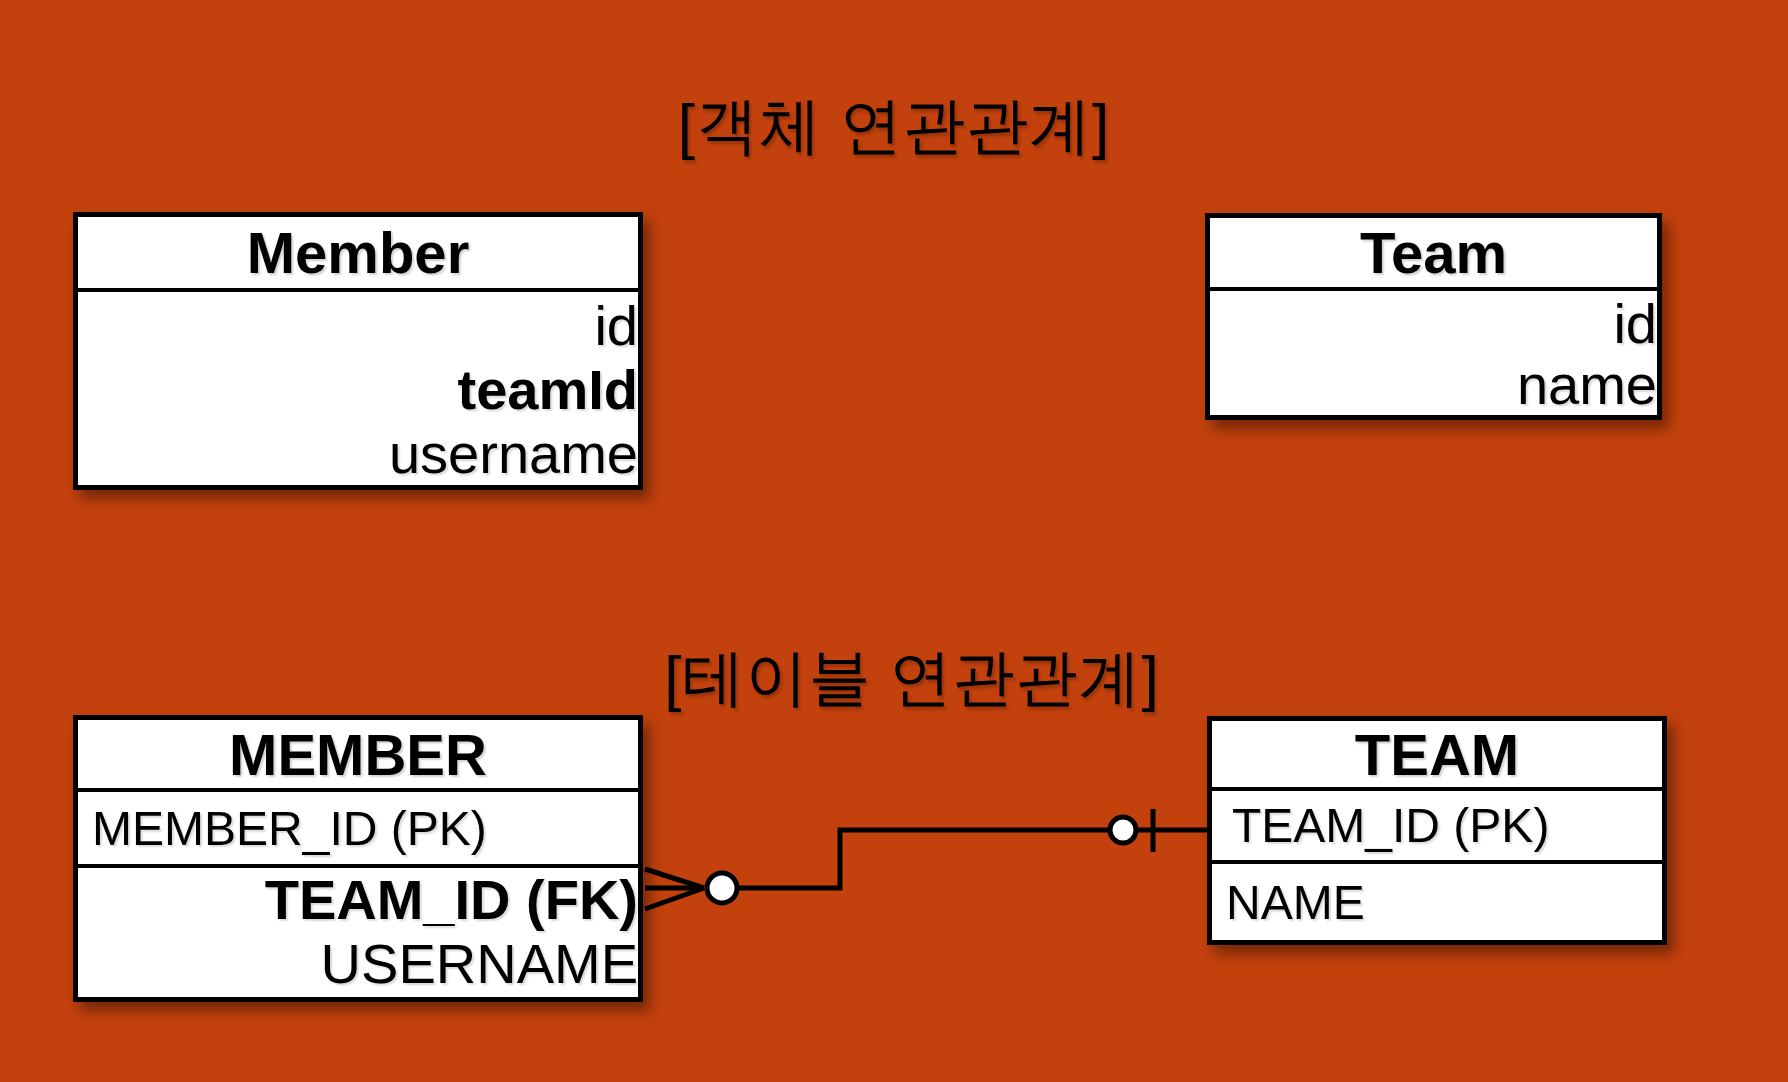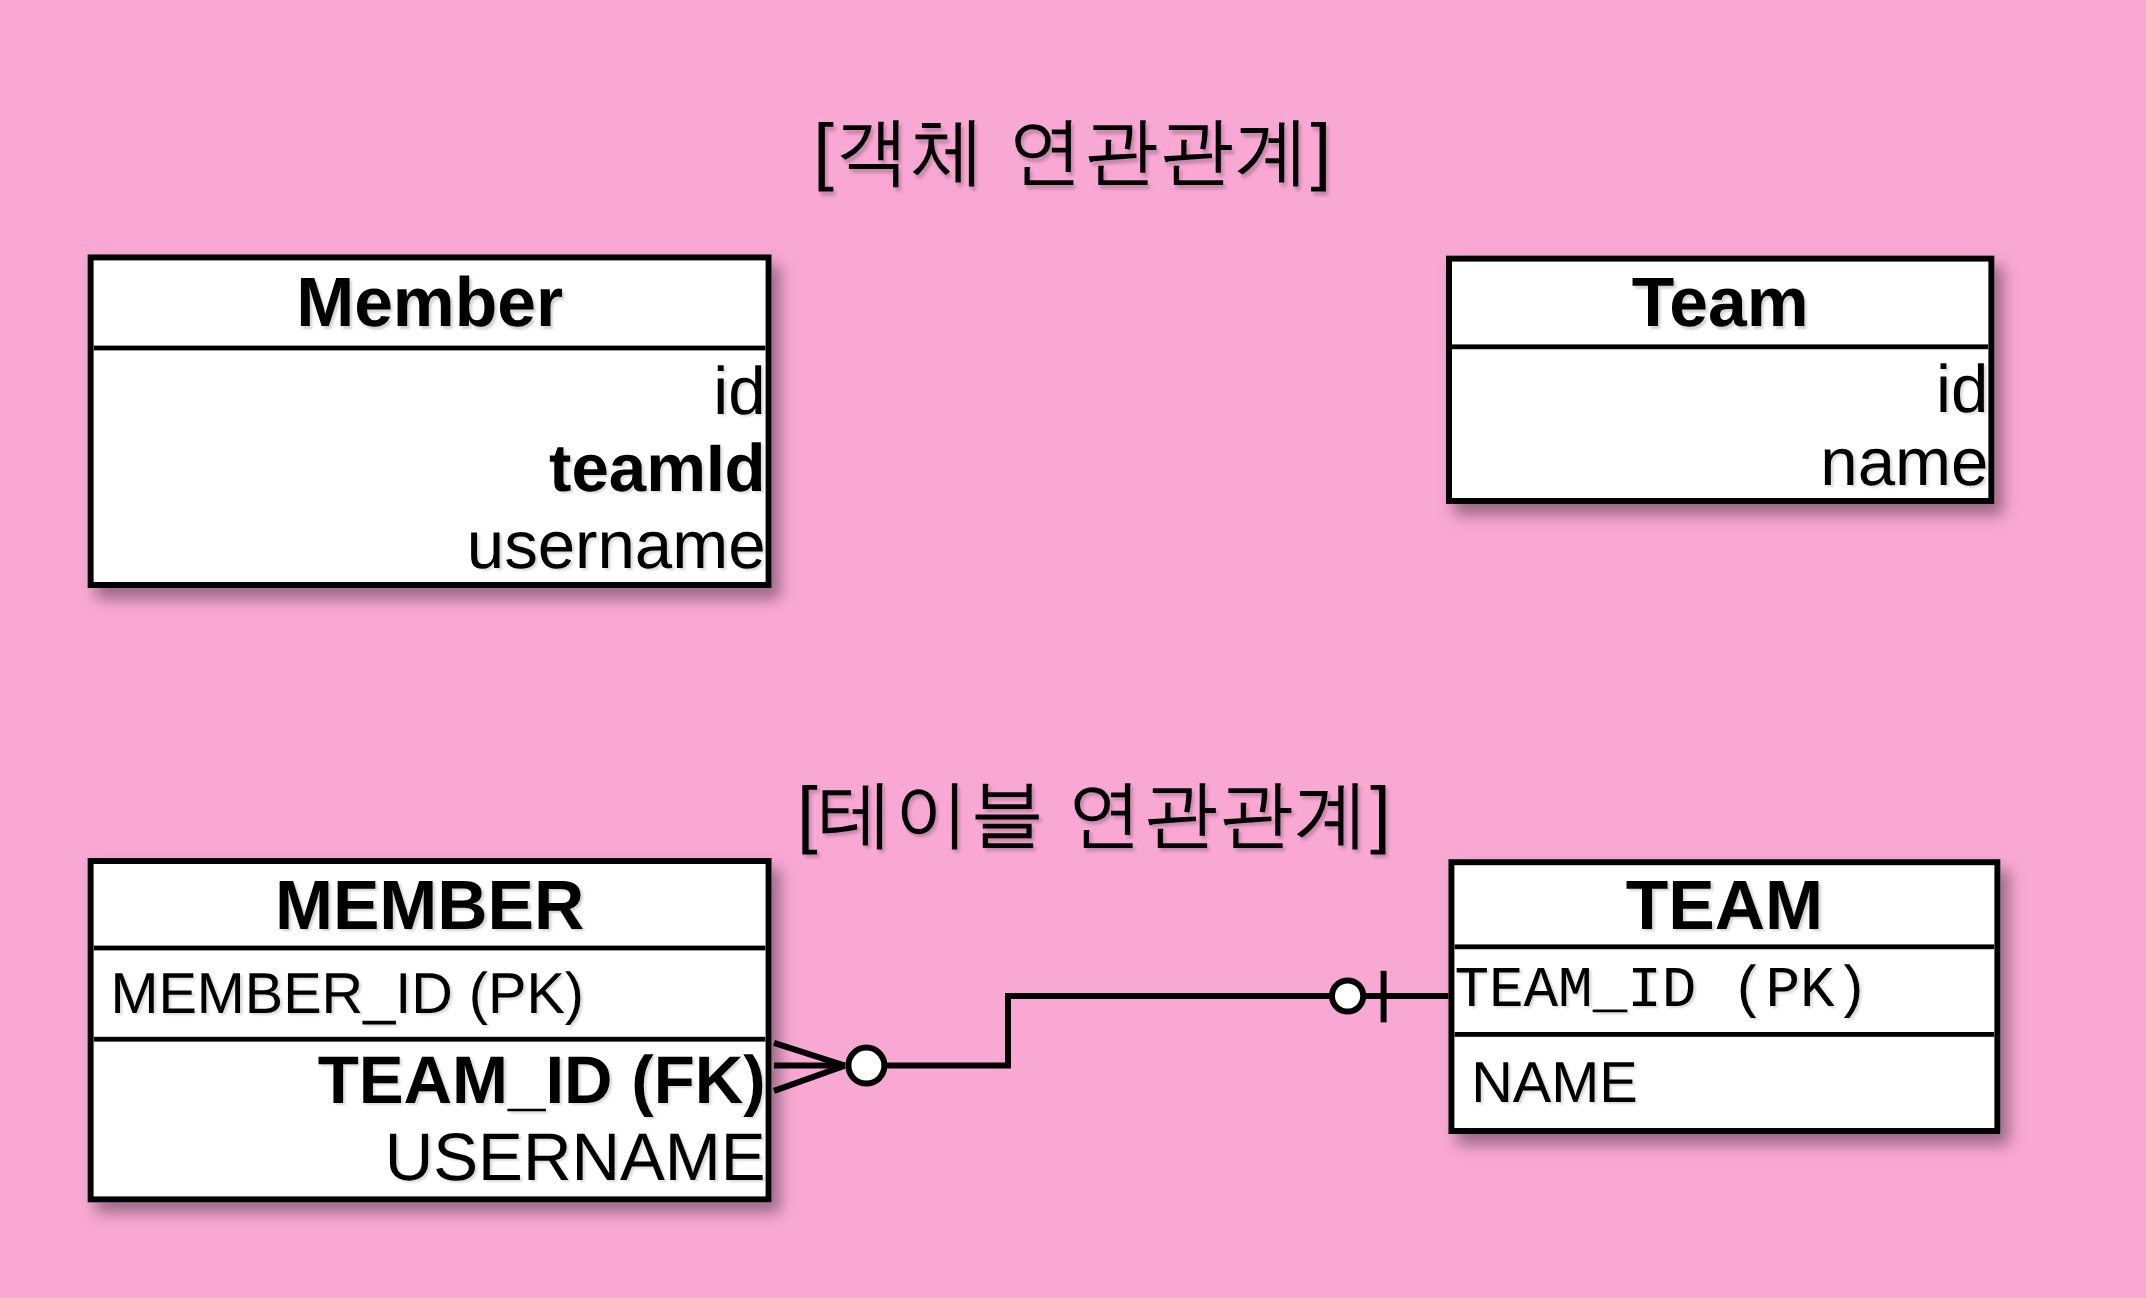--- a/index.html
+++ b/index.html
@@ -4,21 +4,21 @@
 <style>
   html, body {
     margin: 0;
     padding: 0;
     background: #ffffff;
   }
   .canvas {
     position: relative;
     width: 1788px;
     height: 1082px;
-    background: #f9a8d4;
+    background: #c2410c;
     font-family: "Liberation Sans", "DejaVu Sans", sans-serif;
     color: #000000;
     overflow: hidden;
   }
   .section-title {
     position: absolute;
     left: 0;
     width: 1788px;
     text-align: center;
     font-size: 62px;
@@ -73,21 +73,21 @@
   .box-team-obj .erd-header { height: 69px; }
   .box-team-obj .erd-body .field-line { line-height: 61px; }
 
   
   .box-member-tbl { left: 73px; top: 715px; width: 570px; height: 287px; }
   .box-member-tbl .erd-header { height: 68px; }
   .box-member-tbl .row-pk { height: 72px; padding-left: 14px; }
   .box-member-tbl .erd-body { padding: 0 0 0 14px; }
   .box-team-tbl   { left: 1207px; top: 716px; width: 460px; height: 229px; }
   .box-team-tbl .erd-header { height: 66px; }
-  .box-team-tbl .row-pk   { height: 69px; padding-left: 0; font-family: Liberation Mono, monospace; }
+  .box-team-tbl .row-pk   { height: 69px; padding-left: 20px; }
   .box-team-tbl .row-name { height: 76px; padding-left: 14px; }
 
   .connector-svg {
     position: absolute;
     left: 0;
     top: 0;
     width: 1788px;
     height: 1082px;
     pointer-events: none;
   }

